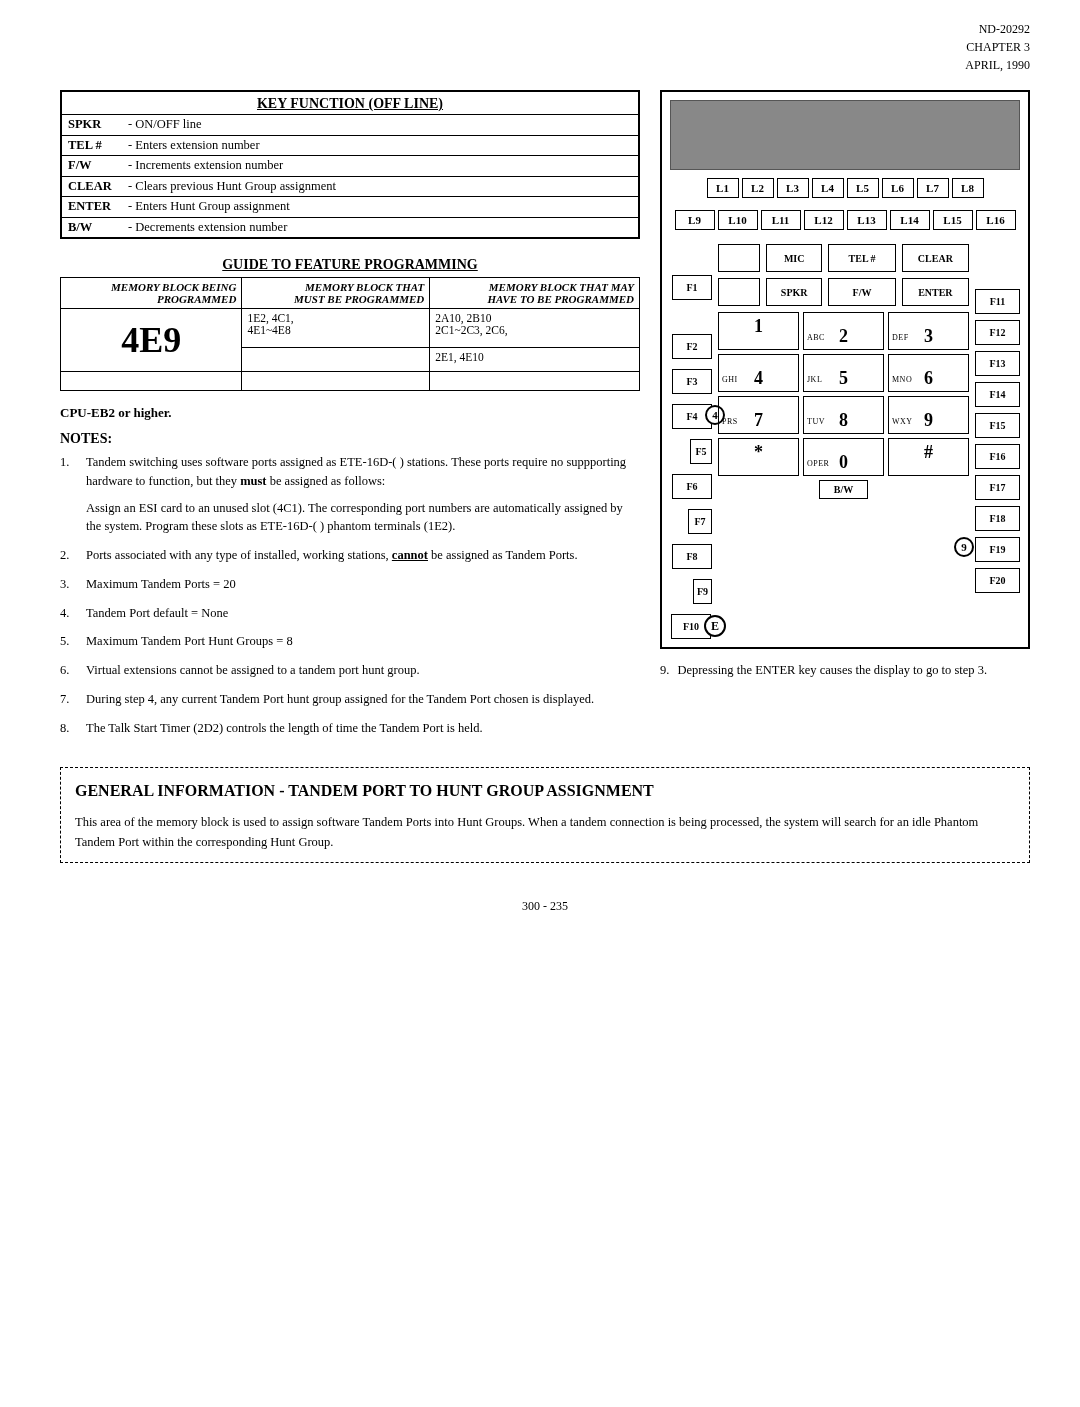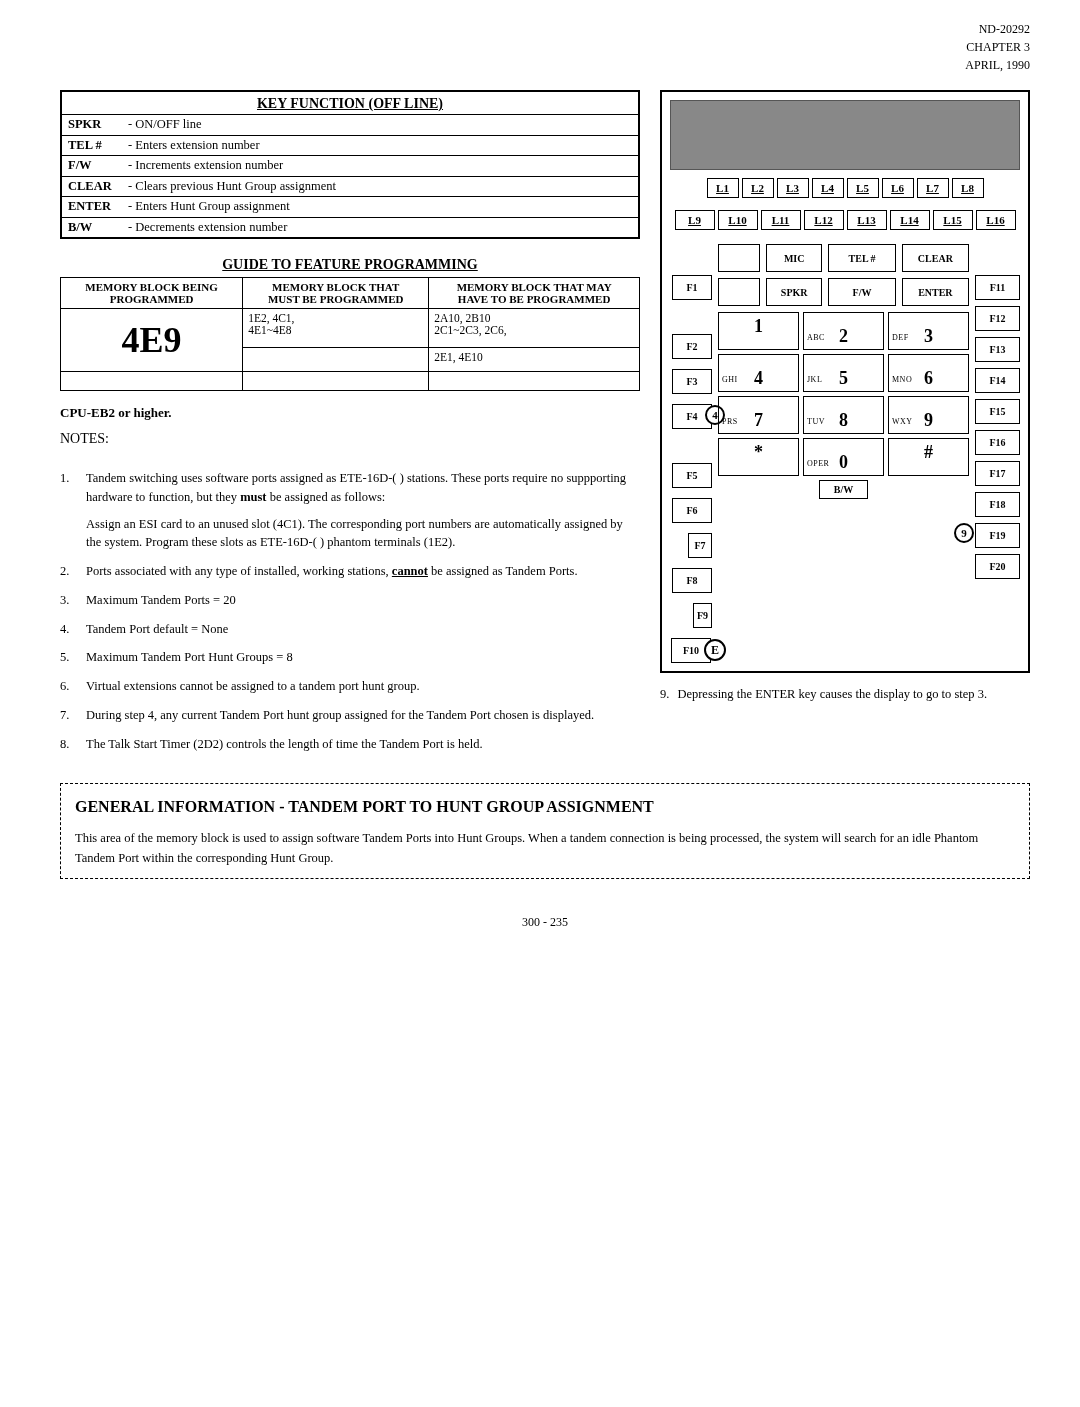--- a/index.html
+++ b/index.html
@@ -81,42 +81,43 @@
       border-collapse: collapse;
       font-size: 11.5px;
     }
     .guide-table th, .guide-table td {
       border: 1px solid #000;
       padding: 3px 5px;
       vertical-align: top;
     }
     .guide-table th {
       font-weight: bold;
-      text-align: center;
+      text-align: right;
       font-size: 11px;
+      font-style: italic;
     }
     .guide-table .big-num {
       font-size: 36px;
       font-weight: bold;
       text-align: center;
       vertical-align: middle;
       padding: 10px 5px;
     }
     
     .cpu-note {
       margin-top: 16px;
       font-size: 13px;
       font-weight: bold;
     }
     
     .notes-title {
       font-size: 14px;
-      font-weight: normal;
+      font-weight: bold;
       margin-top: 10px;
-      margin-bottom: 22px;
+      margin-bottom: 6px;
     }
     .notes-list {
       list-style: none;
       padding: 0;
     }
     .notes-list li {
       display: flex;
       gap: 8px;
       margin-bottom: 10px;
       font-size: 12.5px;
@@ -145,21 +146,20 @@
       height: 70px;
       margin-bottom: 8px;
       border: 1px solid #555;
     }
     
     .l-buttons-row {
       display: flex;
       gap: 3px;
       margin-bottom: 4px;
       justify-content: center;
-      text-decoration: underline;
     }
     .l-btn {
       border: 1.5px solid #000;
       padding: 3px 5px;
       font-size: 11px;
       font-weight: bold;
       text-align: center;
       min-width: 32px;
       background: #fff;
     }
@@ -500,21 +500,21 @@
             </div>
             <div style="height:4px;"></div>
             <div style="display:flex; align-items:flex-start; justify-content:flex-end; position:relative;">
               <div class="f-left-btn" style="width:40px; height:25px; font-size:10px; border:1.5px solid #000; display:flex; align-items:center; justify-content:center; font-weight:bold; position:relative;">
                 F4
                 <div class="circle-badge" style="right:-14px; top:0px; width:20px; height:20px; font-size:11px;">4</div>
               </div>
             </div>
             <div style="height:4px;"></div>
             <div style="display:flex; align-items:center; justify-content:flex-end;">
-              <div class="f-left-btn" style="width:40px; height:25px; font-size:10px; border:1.5px solid #000; display:flex; align-items:center; justify-content:center; font-weight:bold;margin-top:24px;">F5</div>
+              <div class="f-left-btn" style="width:22px; height:25px; font-size:10px; border:1.5px solid #000; display:flex; align-items:center; justify-content:center; font-weight:bold;">F5</div>
             </div>
             <div style="height:4px;"></div>
             <div style="display:flex; align-items:center; justify-content:flex-end;">
               <div class="f-left-btn" style="width:40px; height:25px; font-size:10px; border:1.5px solid #000; display:flex; align-items:center; justify-content:center; font-weight:bold;font-family:Liberation Serif, serif;">F6</div>
             </div>
             <div style="height:4px;"></div>
             <div style="display:flex; align-items:center; justify-content:flex-end;">
               <div class="f-left-btn" style="width:24px; height:25px; font-size:10px; border:1.5px solid #000; display:flex; align-items:center; justify-content:center; font-weight:bold;">F7</div>
             </div>
             <div style="height:4px;"></div>
@@ -609,21 +609,21 @@
               <div class="num-key">
                 <span class="num-main">#</span>
               </div>
             </div>
 
             <div style="display:flex; justify-content:center; margin-top:4px;">
               <div style="border:1.5px solid #000; padding:3px 14px; font-size:10px; font-weight:bold;">B/W</div>
             </div>
           </div>
 
-          <div style="display:flex; flex-direction:column; gap:3px; width:45px;">
+          <div style="display:flex; flex-direction:column; gap:17px; width:45px;">
             <div style="height:28px;"></div>
             <div class="f-right-area">
               <div class="f-btn-right">F11</div>
               <div class="f-btn-right">F12</div>
               <div class="f-btn-right">F13</div>
               <div class="f-btn-right">F14</div>
               <div class="f-btn-right">F15</div>
               <div class="f-btn-right">F16</div>
               <div class="f-btn-right">F17</div>
               <div class="f-btn-right">F18</div>

